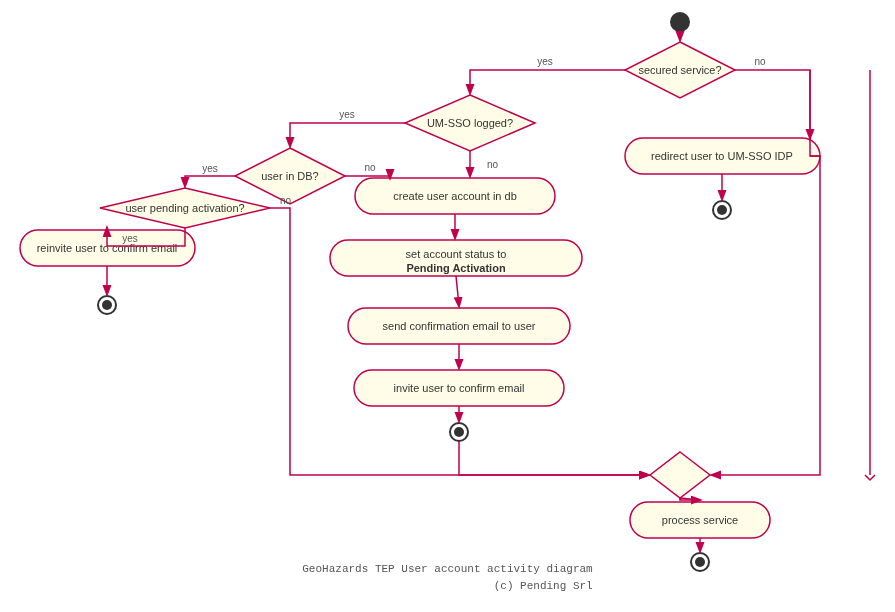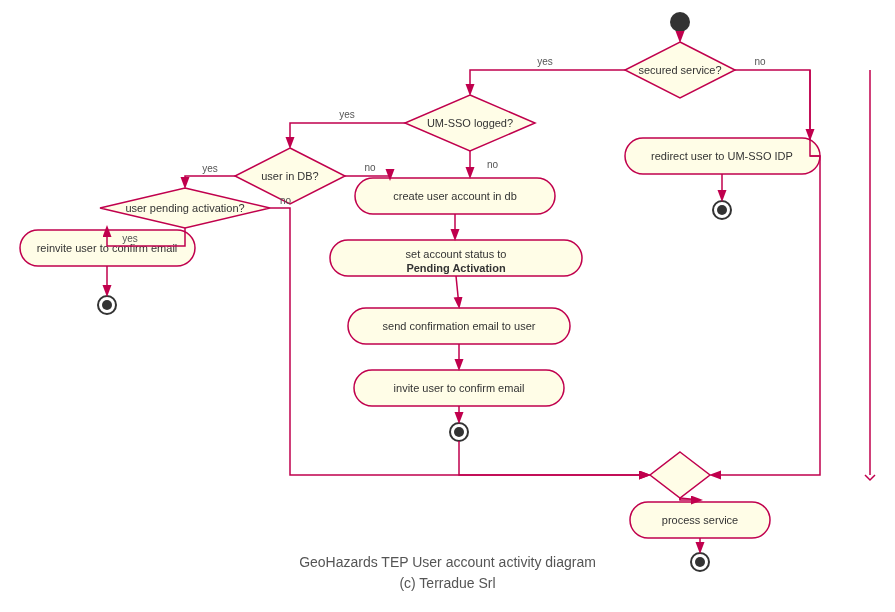--- a/index.html
+++ b/index.html
@@ -16,24 +16,25 @@
       position: absolute;
       top: 0; left: 0;
       width: 895px;
       height: 612px;
     }
     .footer {
       position: absolute;
       bottom: 18px;
       left: 50%;
       transform: translateX(-50%);
-      text-align: center;
+      text-align: right;
       color: #555;
-      font-size: 14px;
+      font-size: 11px;
       line-height: 1.5;
+      font-family: Liberation Mono, monospace;
     }
   </style>
 </head>
 <body>
 
 <svg viewBox="0 0 895 612" xmlns="http://www.w3.org/2000/svg">
   <defs>
     <marker id="arrow" markerWidth="8" markerHeight="8" refX="6" refY="3" orient="auto">
       <path d="M0,0 L0,6 L8,3 z" fill="#c0004d"></path>
     </marker>
@@ -141,14 +142,14 @@
   <line x1="700" y1="538" x2="700" y2="551" stroke="#c0004d" stroke-width="1.5" marker-end="url(#arrow)"></line>
 
   <polyline points="870,70 870,475" fill="none" stroke="#c0004d" stroke-width="1.5"></polyline>
 
   <polyline points="865,475 870,480 875,475" fill="none" stroke="#c0004d" stroke-width="1.5"></polyline>
 
 </svg>
 
 <div class="footer">
   <span>GeoHazards TEP User account activity diagram</span><br>
-  <span>(c) Terradue Srl</span>
+  <span>(c) Pending Srl</span>
 </div>
 
 </body></html>

